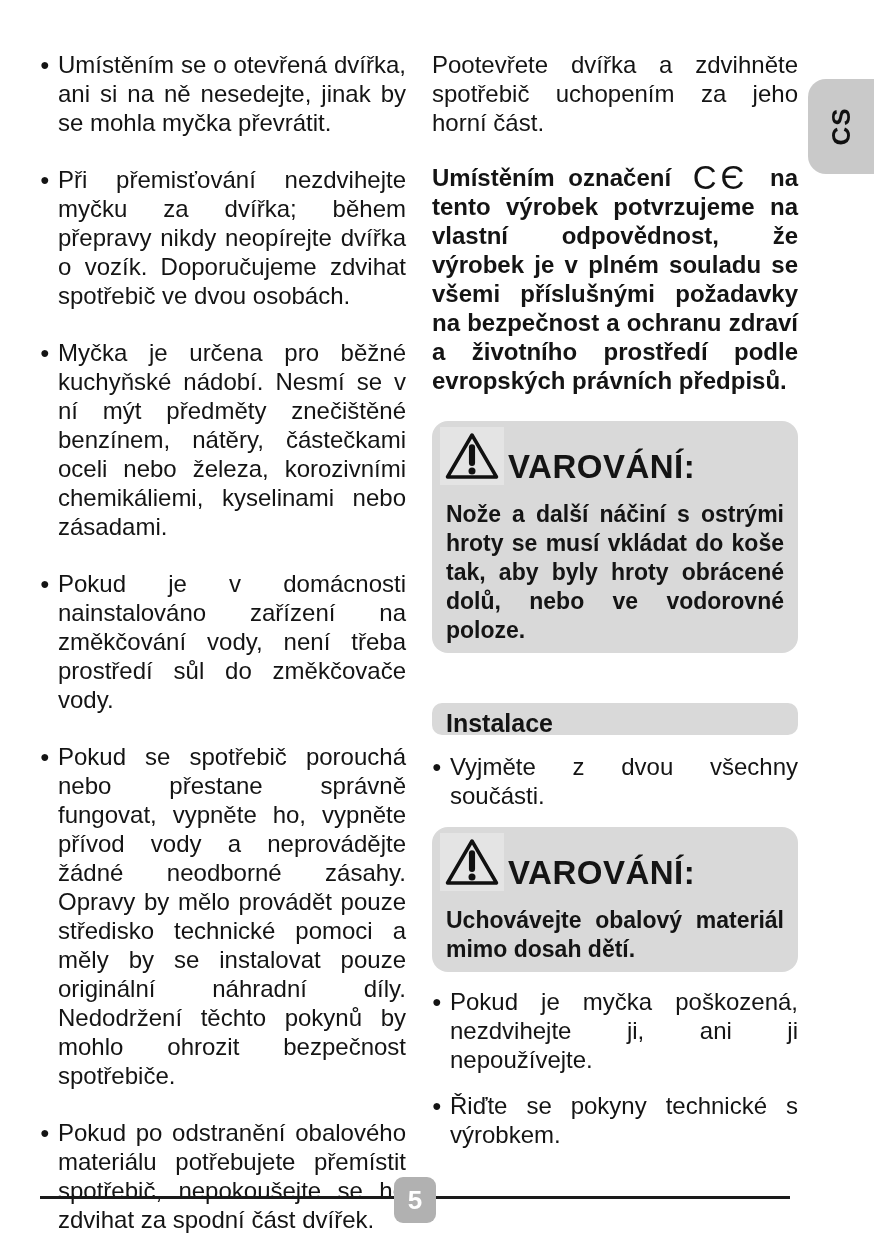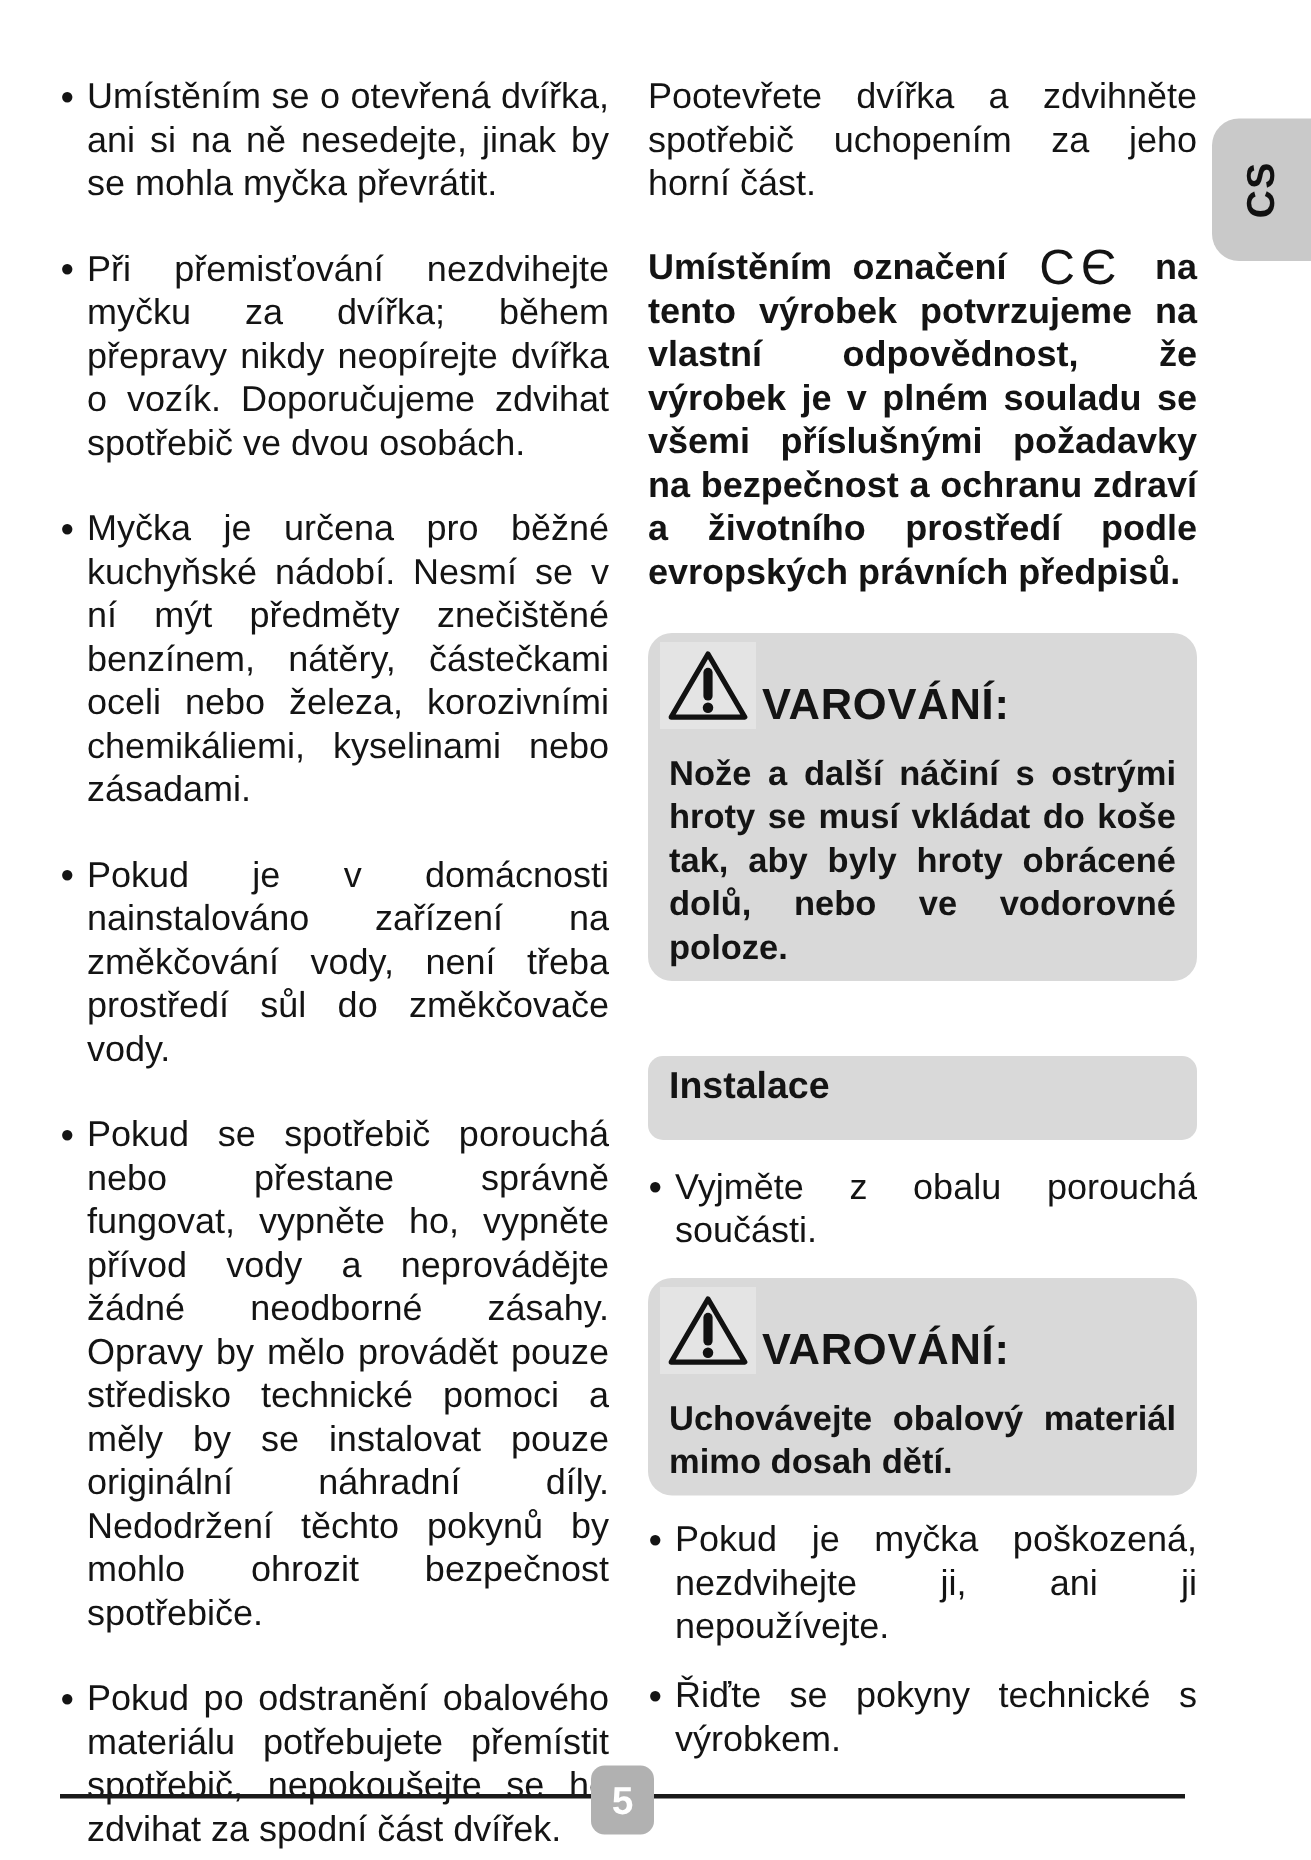--- a/index.html
+++ b/index.html
@@ -42,31 +42,31 @@
   
   .warnbox{
     background:#d9d9d9; border-radius:16px; padding:10px 14px 8px 14px;
   }
   .warnhead{display:flex; align-items:flex-end;}
   .warn-icon-bg{
     background:#e4e4e4; display:inline-flex; align-items:center; justify-content:center;
     width:64px; height:58px; margin:-4px 0 0 -6px; flex:0 0 auto;
   }
   .warntitle{
-    font-size:29px; font-weight:bold; margin-left:4px; margin-bottom:-1px;
+    font-size:33px; font-weight:bold; margin-left:4px; margin-bottom:-1px;
     letter-spacing:0.5px; color:#141414;
   }
   .warnbody{
     font-size:23px; font-weight:bold; line-height:29px; text-align:justify;
     margin-top:15px; color:#141414;
   }
 
   
   .secheader{
-    background:#d9d9d9; border-radius:10px; height:56px; line-height:40px;
+    background:#d9d9d9; border-radius:10px; height:32px; line-height:40px;
     font-size:25px; font-weight:bold; padding-left:14px; color:#141414;
   }
 
   
   .cs-tab{
     position:absolute; top:79px; right:0; width:66px; height:95px;
     background:#c9c9c9; border-radius:18px 0 0 18px;
     display:flex; align-items:center; justify-content:center;
   }
   .cs-tab .cs-txt{
@@ -139,21 +139,21 @@
         </span>
         <span class="warntitle">VAROVÁNÍ:</span>
       </div>
       <p class="warnbody">Nože a další náčiní s ostrými hroty se musí vkládat do koše tak, aby byly hroty obrácené dolů, nebo ve vodorovné poloze.</p>
     </div>
 
     <div class="secheader mb17">Instalace</div>
 
     <div class="bullet-item mb17">
       <span class="marker">●</span>
-      <p class="para">Vyjměte z obalu porouchá součásti.</p>
+      <p class="para">Vyjměte z dvou všechny součásti.</p>
     </div>
 
     <div class="warnbox mb15">
       <div class="warnhead">
         <span class="warn-icon-bg">
           <svg width="56" height="52" viewBox="0 0 64 58">
             <path d="M32 5 L60 53 L4 53 Z" fill="none" stroke="#111" stroke-width="4" stroke-linejoin="round"></path>
             <path d="M32 19 L32 37" stroke="#111" stroke-width="7" stroke-linecap="round"></path>
             <circle cx="32" cy="46" r="4" fill="#111"></circle>
           </svg>

